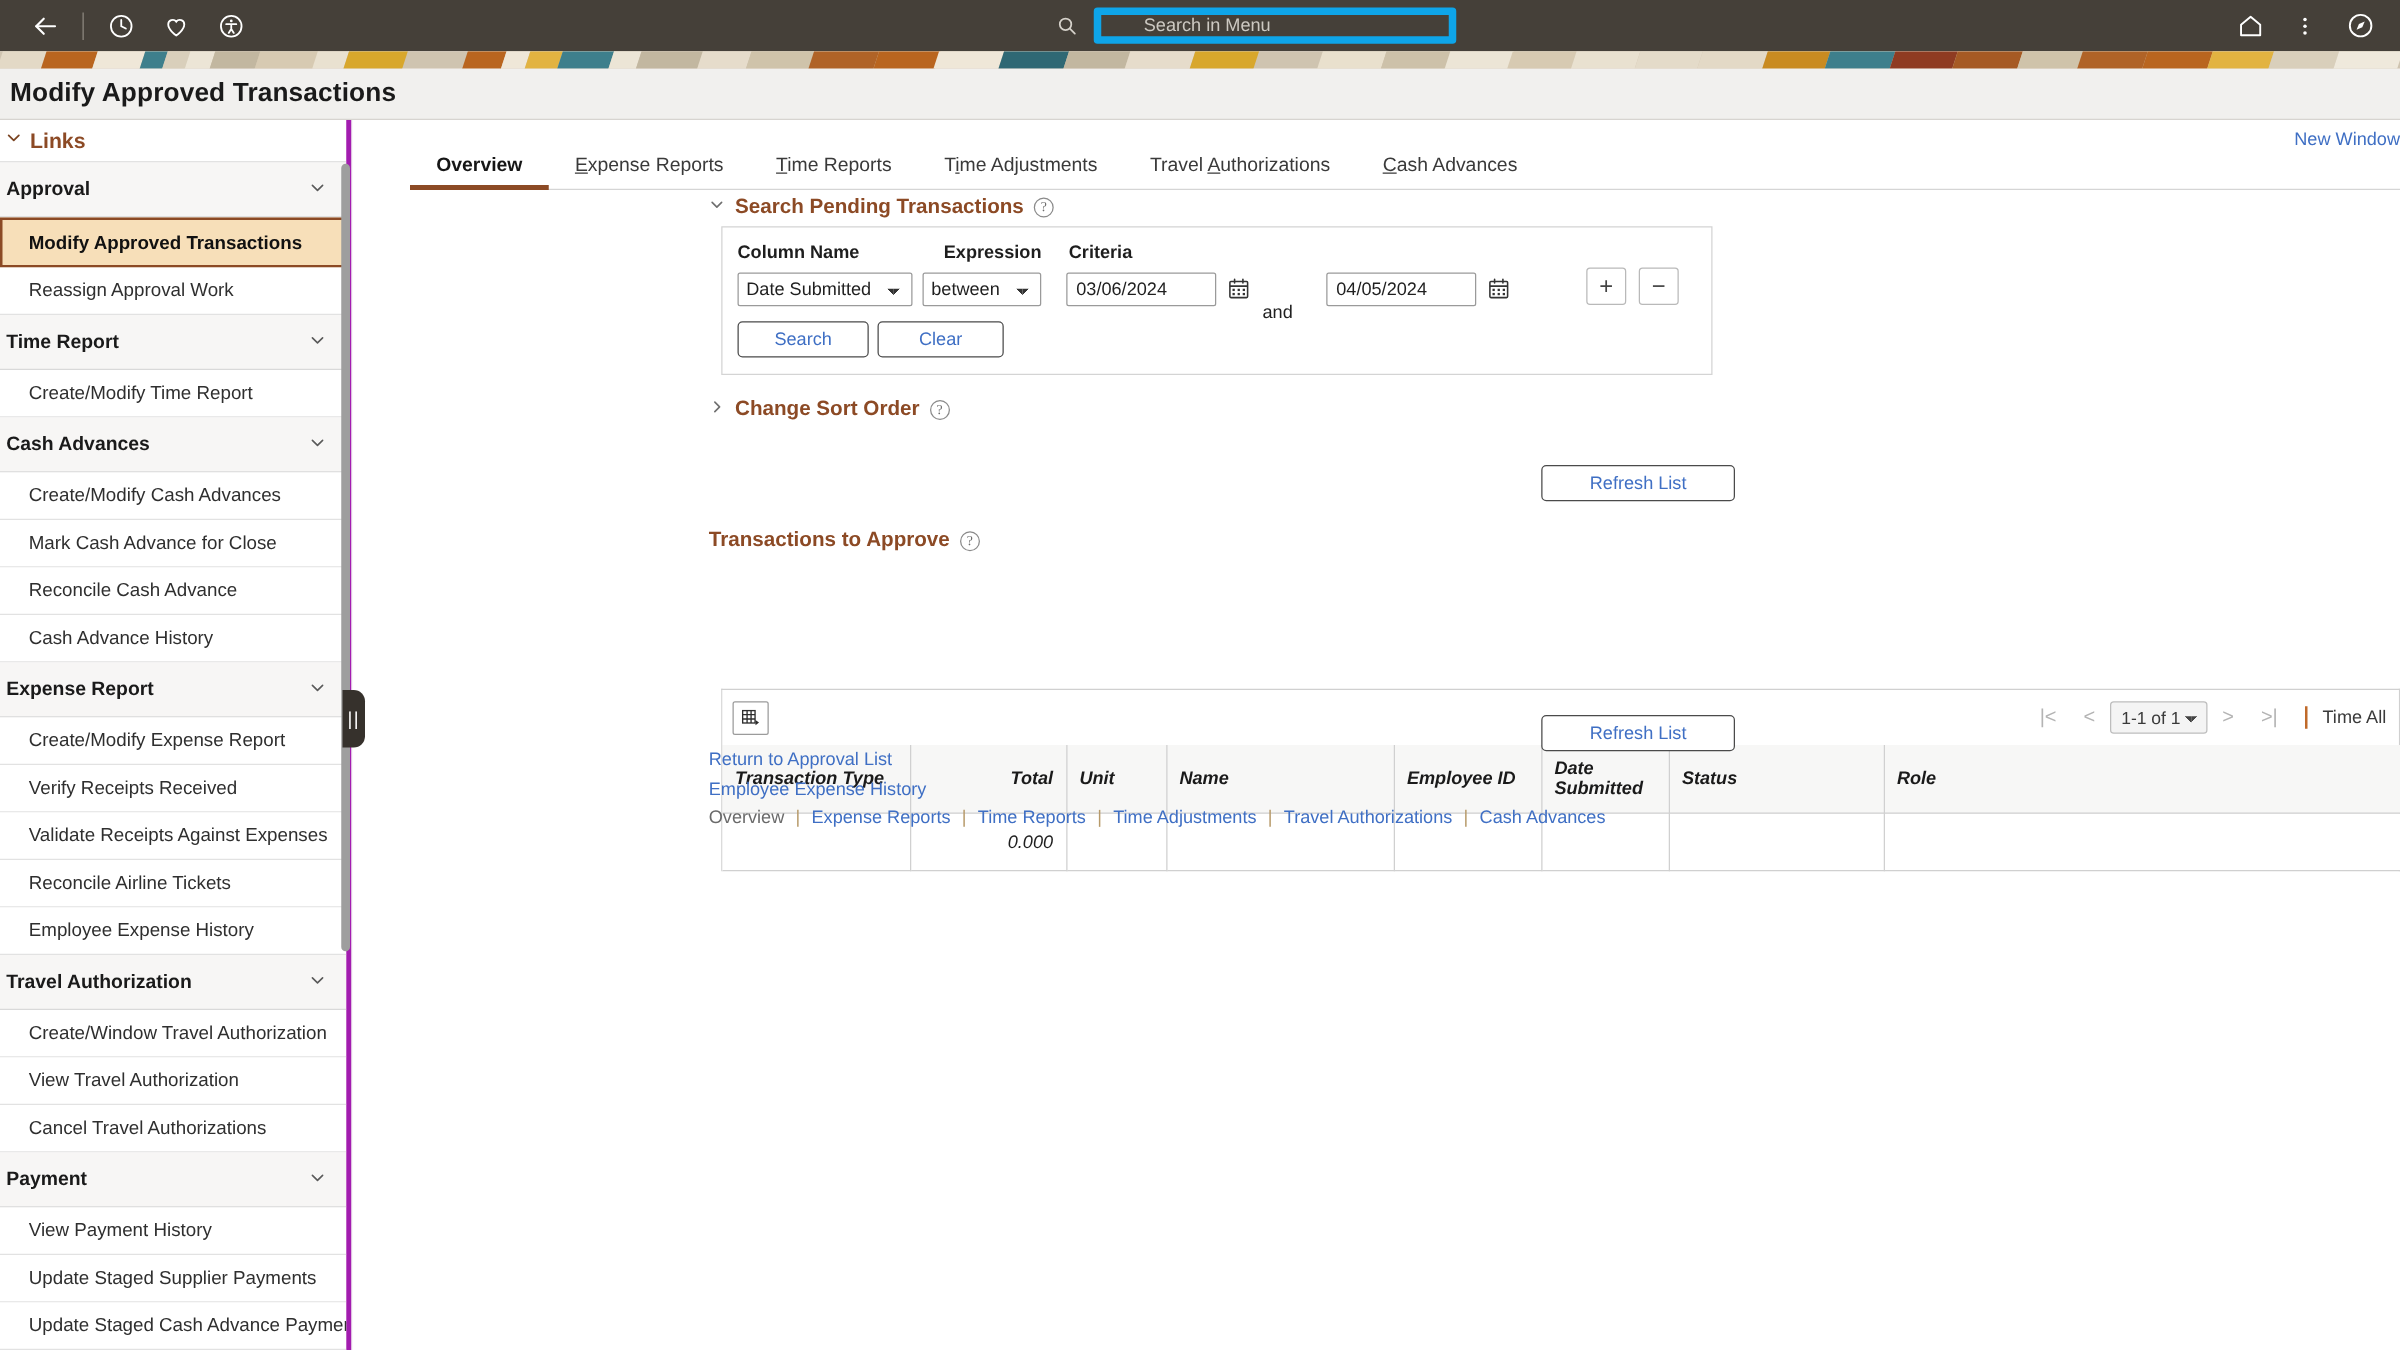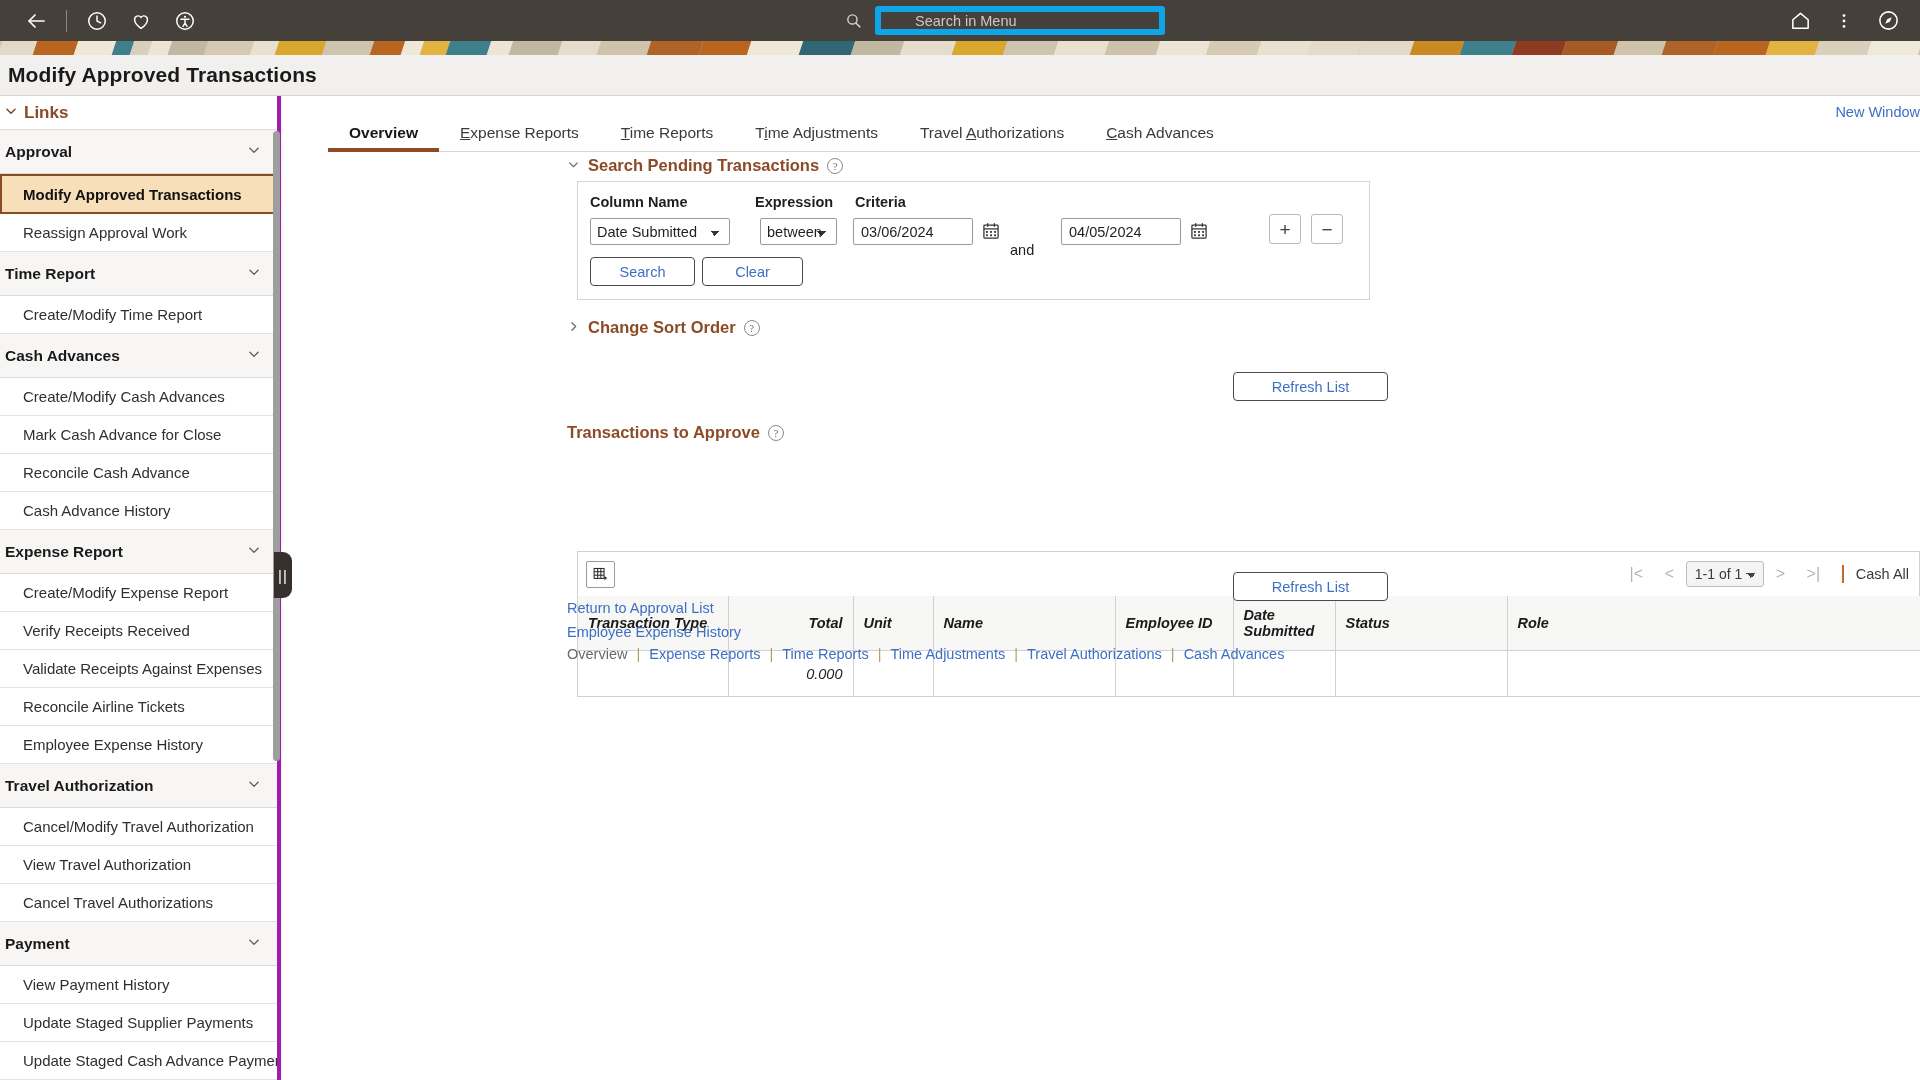--- a/index.html
+++ b/index.html
@@ -457,21 +457,21 @@
       <div class="item">Verify Receipts Received</div>
       <div class="item">Validate Receipts Against Expenses</div>
       <div class="item">Reconcile Airline Tickets</div>
       <div class="item">Employee Expense History</div>
       <div class="group">
         <span class="group-label">Travel Authorization</span>
         <span class="group-chev"><svg width="14" height="14" viewBox="0 0 24 24" fill="none" stroke="#5a5a5a" stroke-width="2.2" stroke-linecap="round" stroke-linejoin="round">
             <polyline points="5,9 12,16 19,9"></polyline>
           </svg></span>
       </div>
-      <div class="item">Cancel/Modify Travel Authorization</div>
+      <div class="item">Create/Window Travel Authorization</div>
       <div class="item">View Travel Authorization</div>
       <div class="item">Cancel Travel Authorizations</div>
       <div class="group">
         <span class="group-label">Payment</span>
         <span class="group-chev"><svg width="14" height="14" viewBox="0 0 24 24" fill="none" stroke="#5a5a5a" stroke-width="2.2" stroke-linecap="round" stroke-linejoin="round">
             <polyline points="5,9 12,16 19,9"></polyline>
           </svg></span>
       </div>
       <div class="item">View Payment History</div>
       <div class="item">Update Staged Supplier Payments</div>
@@ -506,21 +506,21 @@
     <span class="help-ico">?</span>
   </div>
 
   <div class="search-panel">
     <div class="lbl" style="position:absolute; left:12px; top:12px;">Column Name</div>
     <div class="lbl" style="position:absolute; left:177px; top:12px;">Expression</div>
     <div class="lbl" style="position:absolute; left:277px; top:12px;">Criteria</div>
 
     <select class="sel" id="col-name-select" style="position:absolute; left:12px; top:36px; width:140px;"><option value="Date Submitted">Date Submitted</option><option value="Name">Name</option><option value="Employee ID">Employee ID</option><option value="Status">Status</option><option value="Transaction Type">Transaction Type</option><option value="Total">Total</option></select>
 
-    <select class="sel" id="expr-select" style="position:absolute; left:182px; top:36px; width:77px;"><option value="between">between</option><option value="equal to">equal to</option><option value="greater than">greater than</option><option value="less than">less than</option></select>
+    <select class="sel" id="expr-select" style="position:absolute; left:160px; top:36px; width:95px;"><option value="between">between</option><option value="equal to">equal to</option><option value="greater than">greater than</option><option value="less than">less than</option></select>
 
     <div class="datefield" style="position:absolute; left:275px; top:36px;">
       <input type="text" value="03/06/2024" style="">
       <span class="cal-btn">
         <svg width="20" height="20" viewBox="0 0 24 24" fill="none" stroke="#333" stroke-width="1.5">
           <rect x="3.5" y="5" width="17" height="15.5" rx="1"></rect>
           <line x1="3.5" y1="9.5" x2="20.5" y2="9.5"></line>
           <line x1="8" y1="3" x2="8" y2="6.4" stroke-linecap="round"></line>
           <line x1="16" y1="3" x2="16" y2="6.4" stroke-linecap="round"></line>
           <g fill="#333" stroke="none">
@@ -593,21 +593,21 @@
           <polygon points="17.5,14 21.5,17 17.5,20" fill="#2d2d2d" stroke="none"></polygon>
         </svg>
       </div>
       <div class="pager">
         <div class="pg-arrow">|&lt;</div>
         <div class="pg-arrow">&lt;</div>
         <select class="pg-sel" id="pager-select"><option value="1-1 of 1">1-1 of 1</option></select>
         <div class="pg-arrow">&gt;</div>
         <div class="pg-arrow">&gt;|</div>
         <div class="pg-div"></div>
-        <div class="view-all">Cash All</div>
+        <div class="view-all">Time All</div>
       </div>
     </div>
     <table class="grid">
       <thead>
           <tr id="grid-head">
             <th style="width: 150px;">Transaction Type</th>
             <th class="num" style="width: 125px;">Total</th>
             <th style="width: 80px;">Unit</th>
             <th style="width: 182px;">Name</th>
             <th style="width: 118px;">Employee ID</th>

